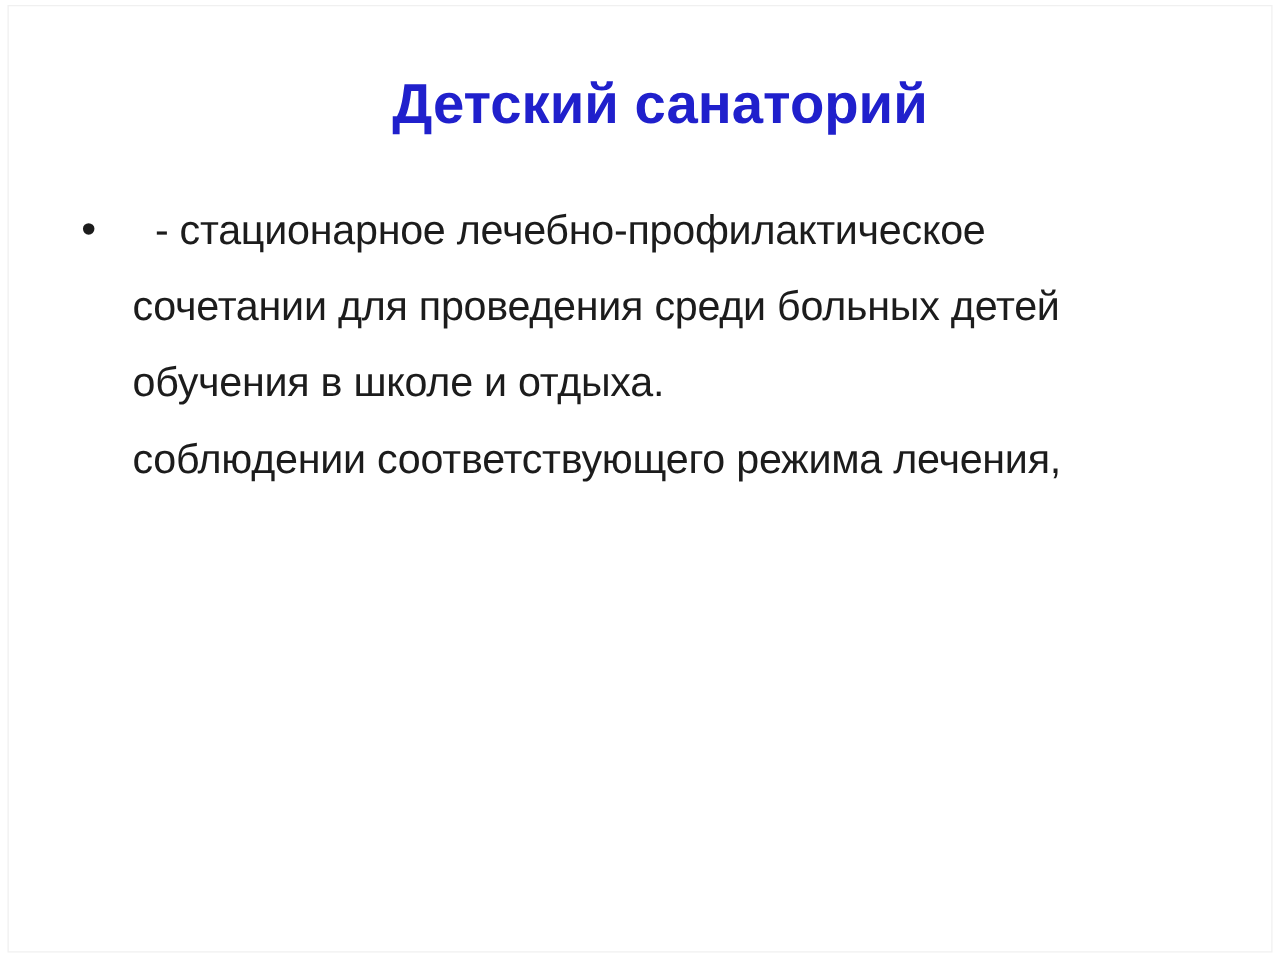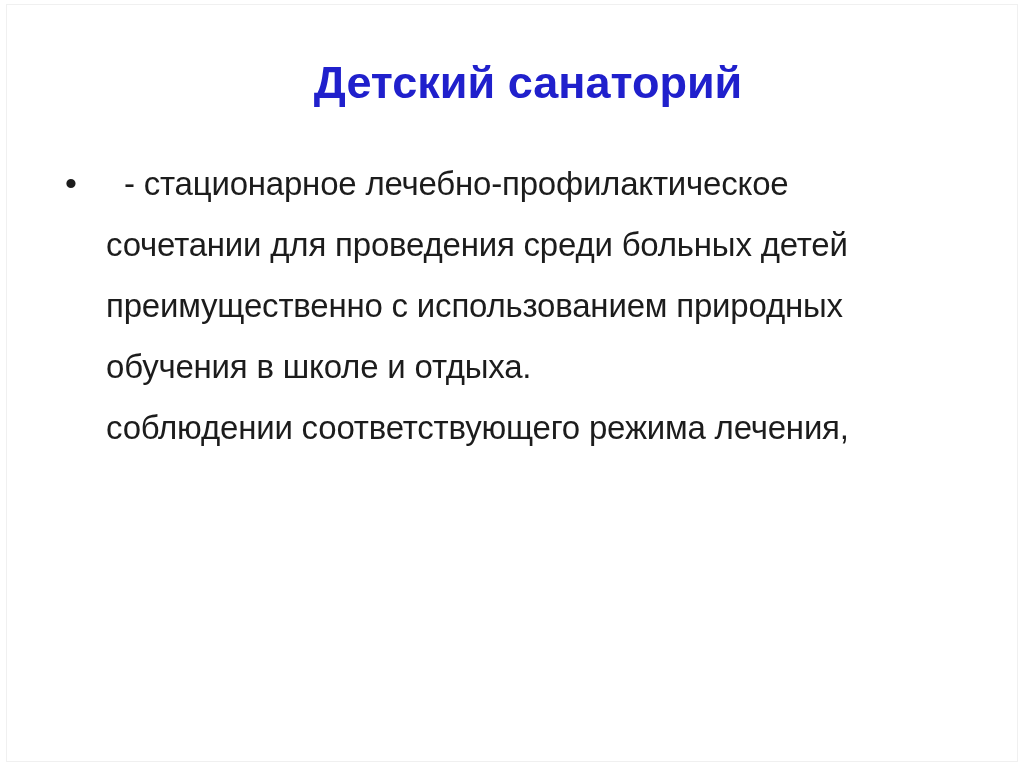--- a/index.html
+++ b/index.html
@@ -64,18 +64,17 @@
 <body>
 
 <div class="slide">
   <h1 class="title">Детский санаторий</h1>
 
   <div class="bullet-block">
     <span class="bullet">•</span>
     <div class="lines">
       <div class="line">  - стационарное лечебно-профилактическое</div>
       <div class="line">сочетании для проведения среди больных детей</div>
-      <div class="line">преимущественно с использованием природных</div>
       <div class="line">обучения в школе и отдыха.</div>
       <div class="line">соблюдении соответствующего режима лечения,</div>
     </div>
   </div>
 </div>
 
 </body></html>

